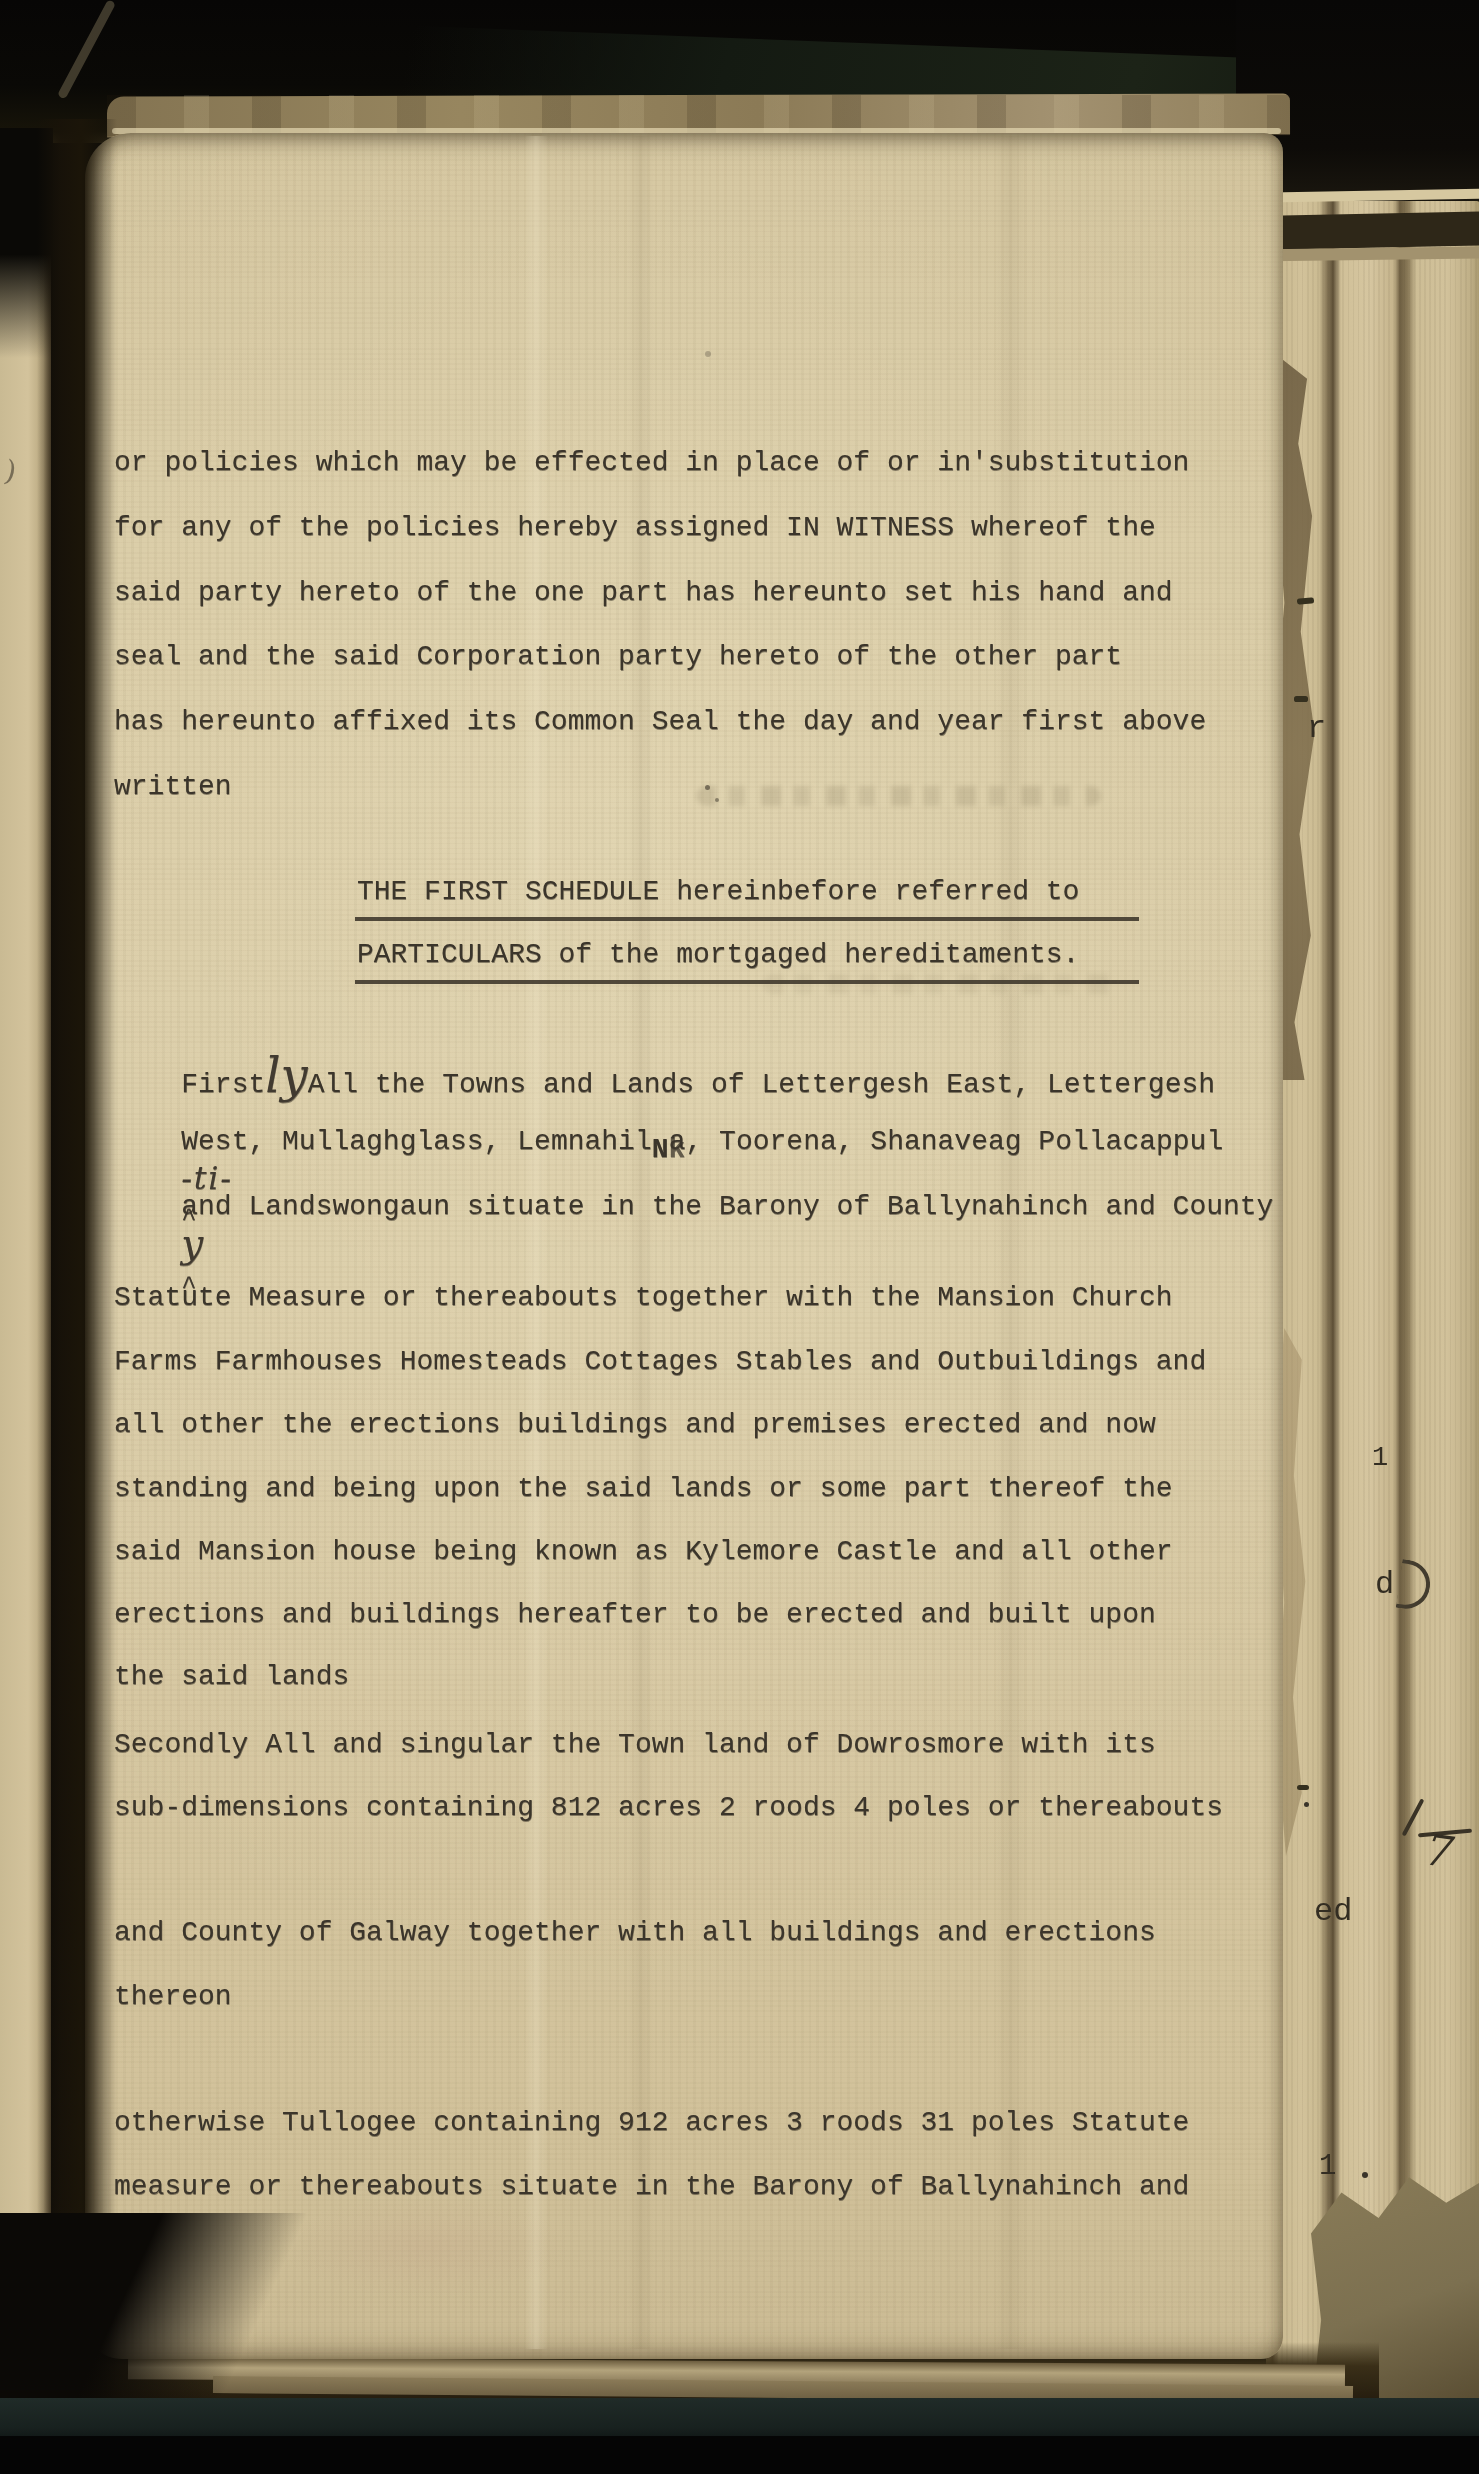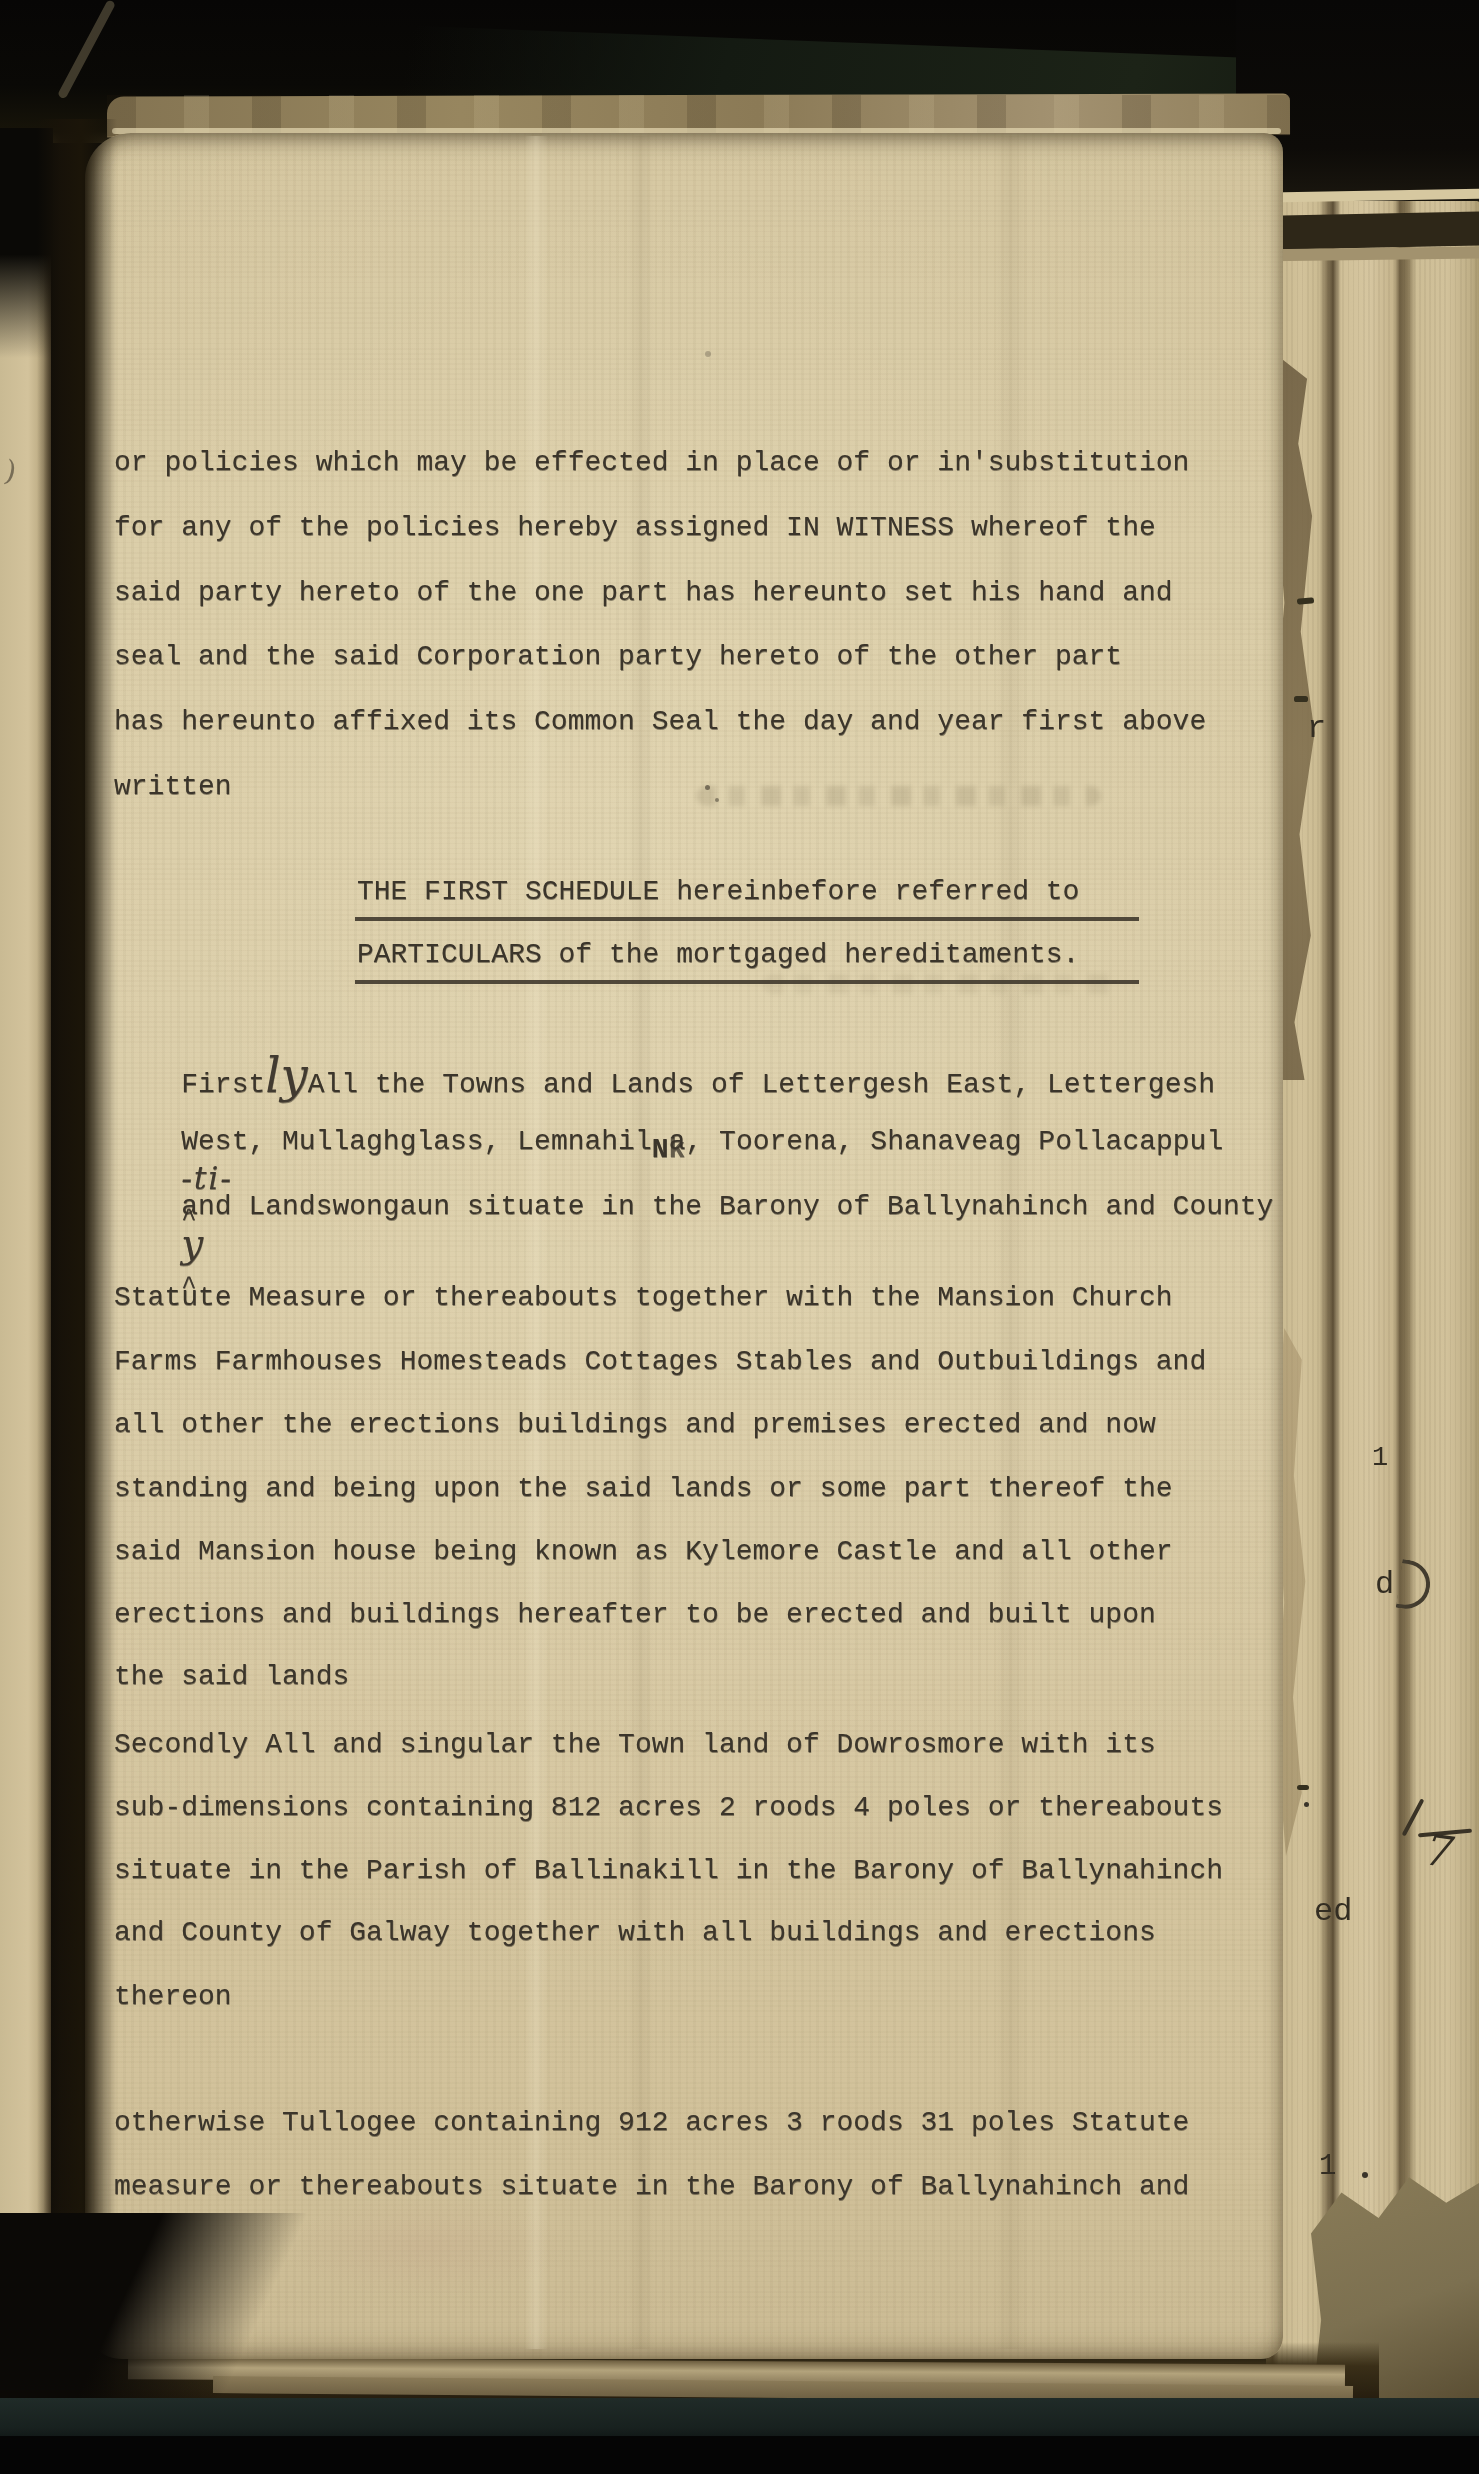--- a/index.html
+++ b/index.html
@@ -212,21 +212,20 @@
   <div class="tline" style="top:1279px">Statute Measure or thereabouts together with the Mansion Church</div>
   <div class="tline" style="top:1343px">Farms Farmhouses Homesteads Cottages Stables and Outbuildings and</div>
   <div class="tline" style="top:1406px">all other the erections buildings and premises erected and now</div>
   <div class="tline" style="top:1470px">standing and being upon the said lands or some part thereof the</div>
   <div class="tline" style="top:1533px">said Mansion house being known as Kylemore Castle and all other</div>
   <div class="tline" style="top:1596px">erections and buildings hereafter to be erected and built upon</div>
   <div class="tline" style="top:1658px">the said lands</div>
 
   <div class="tline" style="top:1726px">Secondly All and singular the Town land of Dowrosmore with its</div>
   <div class="tline" style="top:1789px">sub-dimensions containing 812 acres 2 roods 4 poles or thereabouts</div>
-  <div class="tline" style="top:1852px">situate in the Parish of Ballinakill in the Barony of Ballynahinch</div>
   <div class="tline" style="top:1914px">and County of Galway together with all buildings and erections</div>
   <div class="tline" style="top:1978px">thereon</div>
 
   <div class="tline" style="top:2104px">otherwise Tullogee containing 912 acres 3 roods 31 poles Statute</div>
   <div class="tline" style="top:2168px">measure or thereabouts situate in the Barony of Ballynahinch and</div>
 
   <div class="bottom-left-shadow" style="z-index:6;"></div>
   <div class="bottom-teal" style="z-index:8;"></div>
   <div class="bottom-dark" style="z-index:8;"></div>
 

